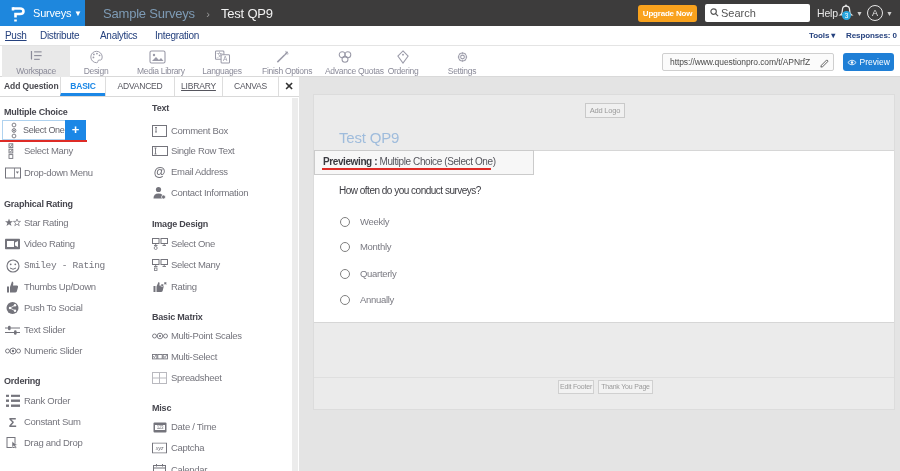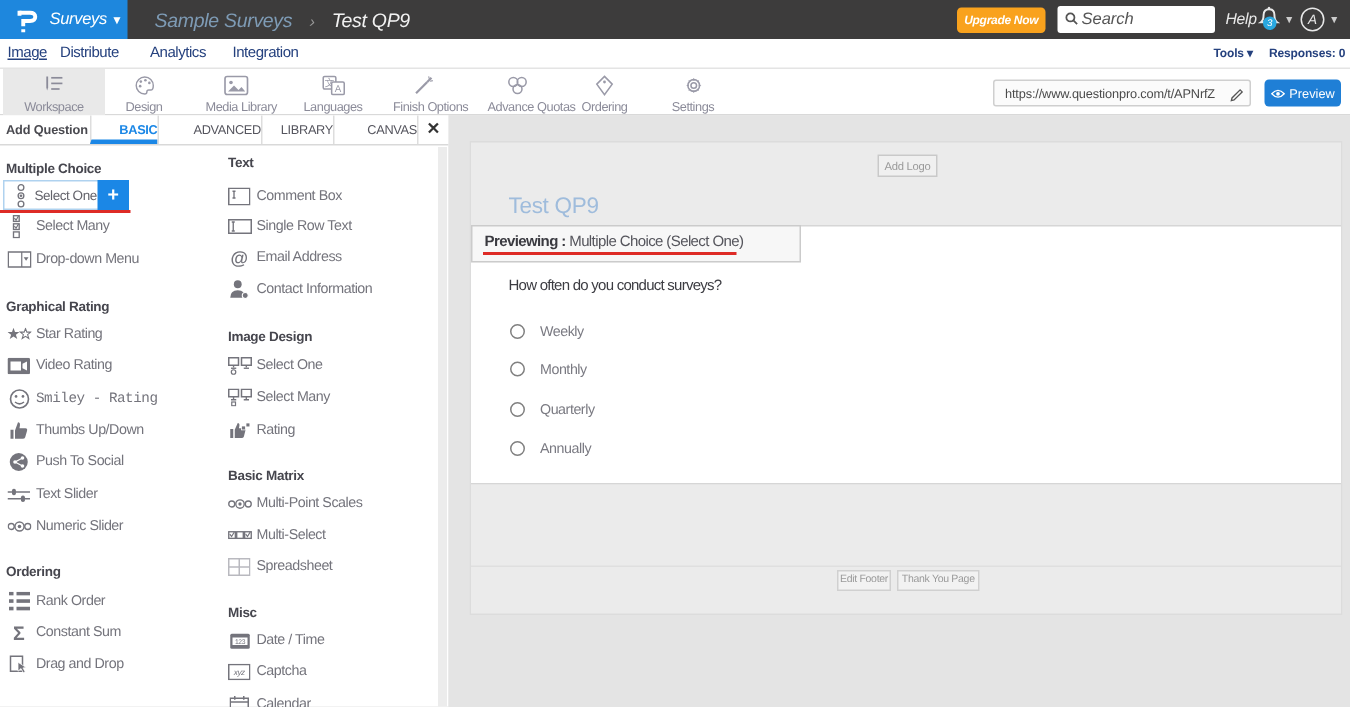--- a/index.html
+++ b/index.html
@@ -1,18 +1,18 @@
 <!DOCTYPE html>
 <html><head>
 <meta charset="utf-8">
 <style>
 * { margin:0; padding:0; box-sizing:border-box; }
 html,body { width:900px; height:471px; overflow:hidden; font-family:"Liberation Sans", sans-serif; background:#e4e4e4; }
 
-#topbar { position:absolute; left:0; top:0; width:900px; height:26px; background:#3d3c3c;font-style:italic; }
+#topbar { position:absolute; left:0; top:0; width:900px; height:26px; background:#3d3c3c; }
 #logoseg { position:absolute; left:0; top:0; width:85px; height:26px; background:#1e87dd; }
 #crumb { position:absolute; left:103px; top:1px; height:25px; line-height:25px; font-size:13px; color:#7e9bb5; letter-spacing:-0.2px; }
 #crumb .sep { color:#9a9a9a; margin:0 8px; font-size:11px; }
 #crumb .title { color:#f2f2f2; }
 #upgrade { position:absolute; left:638px; top:5px; width:59px; height:17px; background:#f9a21d; border-radius:3px; color:#fff; font-size:8px; font-weight:bold; text-align:center; line-height:17px; white-space:nowrap; letter-spacing:-0.2px; }
 #search { position:absolute; left:705px; top:4px; width:105px; height:18px; background:#fff; border-radius:2px; color:#555; font-size:11px; line-height:18px; padding-left:16px; }
 #search svg { position:absolute; left:5px; top:4px; }
 #help { position:absolute; left:817px; top:1px; height:25px; line-height:25px; color:#e8e8e8; font-size:10.5px; letter-spacing:-0.2px; }
 
 #menubar { position:absolute; left:0; top:26px; width:900px; height:20px; background:#fff; border-bottom:1px solid #e4e4e4; }
@@ -26,21 +26,21 @@
 .tbi .lbl { position:absolute; left:-12px; right:-12px; top:20px; font-size:8.5px; color:#8b8b99; letter-spacing:-0.3px; white-space:nowrap; }
 .tbi svg { margin-top:4px; }
 #tb-workspace { background:#e9e9e9; }
 #urlbox { position:absolute; left:662px; top:7px; width:172px; height:18px; background:#fbfbfb; border:1px solid #cfcfcf; border-radius:2px; font-size:8.5px; color:#4a4a4a; line-height:16px; padding-left:7px; white-space:nowrap; letter-spacing:-0.1px; }
 #urlbox .pen { position:absolute; right:4px; top:3px; }
 #previewbtn { position:absolute; left:843px; top:7px; width:51px; height:18px; background:#1f7fd6; border-radius:3px; color:#fff; font-size:8.5px; text-align:center; line-height:18px; white-space:nowrap; }
 
 #panel { position:absolute; left:0; top:77px; width:299px; height:394px; background:#fff; }
 #paneltabs { position:absolute; left:0; top:0; width:299px; height:20px; border-bottom:1px solid #d9d9d9; }
 #paneltabs .aq { position:absolute; left:4px; top:0; height:19px; line-height:19px; font-weight:bold; font-size:8.5px; color:#4a4a50; letter-spacing:-0.1px; }
-.tab { position:absolute; top:0; height:19px; line-height:18px; text-align:right; font-size:8.5px; color:#55555e; border-left:1px solid #ddd; letter-spacing:-0.2px; }
+.tab { position:absolute; top:0; height:19px; line-height:18px; text-align:center; font-size:8.5px; color:#55555e; border-left:1px solid #ddd; letter-spacing:-0.2px; }
 .tab.active { color:#1b87e6; font-weight:bold; border-bottom:3px solid #1b87e6; }
 #tabx { position:absolute; left:278px; top:0; width:21px; height:19px; line-height:19px; text-align:center; color:#333; font-size:11px; font-weight:bold; border-left:1px solid #ddd; }
 #scrollbar { position:absolute; left:292px; top:21px; width:6px; height:373px; background:#ececec; }
 #panel .sechdr { position:absolute; height:14px; line-height:14px; font-size:9px; font-weight:bold; color:#46464e; letter-spacing:-0.2px; white-space:nowrap; }
 #panel .item { position:absolute; height:14px; line-height:14px; font-size:9.5px; color:#74747c; letter-spacing:-0.3px; white-space:nowrap; padding-left:19px; }
 #panel .item .ic { position:absolute; left:0; top:50%; transform:translateY(-50%); width:15px; text-align:center; line-height:0; }
 
 #selone { position:absolute; left:2px; top:43px; width:83px; height:20px; border:1px solid #afd2ef; background:#fff; }
 #selone .txt { position:absolute; left:20px; top:0; line-height:19px; font-size:9px; color:#63636b; letter-spacing:-0.3px; }
 #selplus { position:absolute; left:62px; top:-1px; width:21px; height:21px; background:#1b87e6; color:#fff; text-align:center; line-height:19px; font-size:13px; font-weight:bold; }
@@ -83,21 +83,21 @@
     <path d="M2.6 11.8 Q4.4 10.6 4.4 6.9 Q4.4 3.1 8 3.1 Q11.6 3.1 11.6 6.9 Q11.6 10.6 13.4 11.8 Z" fill="none" stroke="#e8e8e8" stroke-width="1.3"></path>
     <path d="M6.6 13.6 Q8 14.9 9.4 13.6" fill="none" stroke="#e8e8e8" stroke-width="1.2"></path>
   </svg>
   <div style="position:absolute;left:842px;top:11px;width:9px;height:9px;border-radius:50%;background:#29a8e0;color:#fff;font-size:6.5px;text-align:center;line-height:9px;">3</div>
   <span style="position:absolute;left:856px;top:1px;line-height:25px;color:#ccc;font-size:7px;">▼</span>
   <div style="position:absolute;left:867px;top:5px;width:16px;height:16px;border-radius:50%;border:1px solid #e8e8e8;color:#e8e8e8;font-size:9px;text-align:center;line-height:14px;">A</div>
   <span style="position:absolute;left:886px;top:1px;line-height:25px;color:#ccc;font-size:7px;">▼</span>
 </div>
 
 <div id="menubar">
-  <span class="mi edit" style="left:5px;">Image</span>
+  <span class="mi edit" style="left:5px;">Push</span>
   <span class="mi" style="left:40px;">Distribute</span>
   <span class="mi" style="left:100px;">Analytics</span>
   <span class="mi" style="left:155px;">Integration</span>
   <span id="tools">Tools ▾</span>
   <span id="resp">Responses: 0</span>
 </div>
 
 <div id="toolbar">
   <div class="tbi" id="tb-workspace" style="left:2px;width:68px;"><svg width="16" height="14" viewBox="0 0 16 15">
         <line x1="6" y1="2" x2="14" y2="2" stroke="#8b8b99" stroke-width="1.2"></line>
@@ -311,21 +311,21 @@
           <rect x="0.5" y="1.5" width="12" height="10" fill="none" stroke="#74747c" stroke-width="1"></rect>
           <line x1="0.5" y1="4" x2="12.5" y2="4" stroke="#74747c" stroke-width="1"></line>
           <line x1="3.5" y1="0" x2="3.5" y2="2.5" stroke="#74747c" stroke-width="1"></line>
           <line x1="9.5" y1="0" x2="9.5" y2="2.5" stroke="#74747c" stroke-width="1"></line>
         </svg></span>Calendar</div>
 
   <div id="paneltabs" style="background:#fff;">
     <span class="aq">Add Question</span>
     <div class="tab active" style="left:60px;width:45px;">BASIC</div>
     <div class="tab" style="left:105px;width:69px;">ADVANCED</div>
-    <div class="tab" style="left:174px;width:48px;">LIBRARY</div>
+    <div class="tab" style="left:174px;width:48px;text-decoration:underline;">LIBRARY</div>
     <div class="tab" style="left:222px;width:56px;">CANVAS</div>
     <div id="tabx">✕</div>
   </div>
 </div>
 
 <div id="stage">
   <div id="card">
     <div id="addlogo">Add Logo</div>
     <div id="stitle">Test QP9</div>
     <div id="whitebox">

